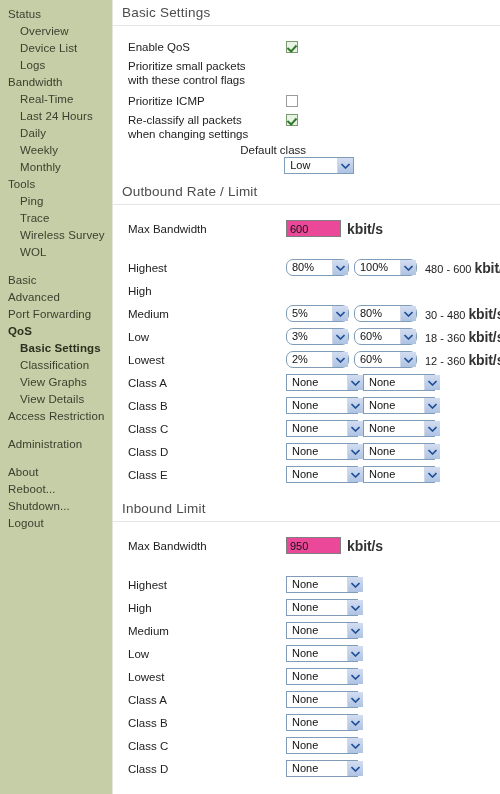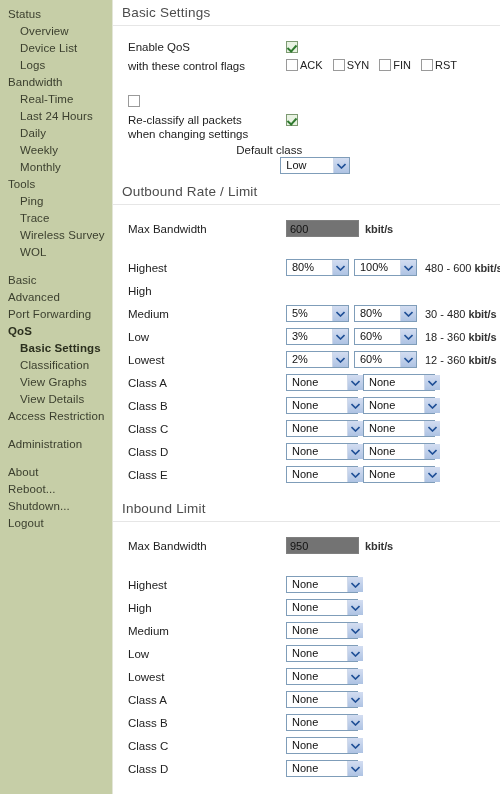--- a/index.html
+++ b/index.html
@@ -168,40 +168,40 @@
     height: 15px;
     background: linear-gradient(#d3ddf1, #aec3e3);
     border-left: 1px solid #cfd9ea;
     display: flex;
     align-items: center;
     justify-content: center;
   }
   .sel .sel-arrow svg {
     display: block;
   }
-  .sel.w-pct { width: 63px; }
+  .sel.w-pct { width: 63px; border-radius: 7px; }
   .sel.w-class { width: 72px; gap: 25px; }
   .sel.w-default { width: 70px; }
 
   .sel-gap { width: 5px; }
 
   .txt {
-    width: 73px;
+    width: 55px;
     height: 17px;
     border: 1px solid #7f7f7f;
-    background: #737373;
+    background: #ec4899;
     box-sizing: border-box;
     font-size: 11px;
     color: #111111;
     padding: 0 3px;
     line-height: 15px;
     font-family: "Liberation Sans", sans-serif;
   }
   .unit {
-    font-size: 11px;
+    font-size: 14px;
     color: #333333;
     margin-left: 6px;
     font-weight: bold;
     letter-spacing: -0.1px;
   }
   .range {
     font-size: 11px;
     color: #222222;
     margin-left: 8px;
     white-space: nowrap;
@@ -258,43 +258,27 @@
 
         <div class="row">
           <div class="row-label">Enable QoS</div>
           <div class="row-ctl">
             <span class="cbx checked"></span>
           </div>
         </div>
 
         <div class="row tall">
           <div class="row-label two-line">
+            <div>Prioritize small packets</div>
             <div>with these control flags</div>
           </div>
-          <div class="row-ctl flag-group" id="flag-group">
-              <span class="flag">
-                <span class="cbx"></span>
-                <span class="flag-label">ACK</span>
-              </span>
-              <span class="flag">
-                <span class="cbx"></span>
-                <span class="flag-label">SYN</span>
-              </span>
-              <span class="flag">
-                <span class="cbx"></span>
-                <span class="flag-label">FIN</span>
-              </span>
-              <span class="flag">
-                <span class="cbx"></span>
-                <span class="flag-label">RST</span>
-              </span>
-            </div>
         </div>
 
         <div class="row">
+          <div class="row-label">Prioritize ICMP</div>
           <div class="row-ctl">
             <span class="cbx"></span>
           </div>
         </div>
 
         <div class="row tall">
           <div class="row-label two-line">
             <div>Re-classify all packets</div>
             <div>when changing settings</div>
           </div>

